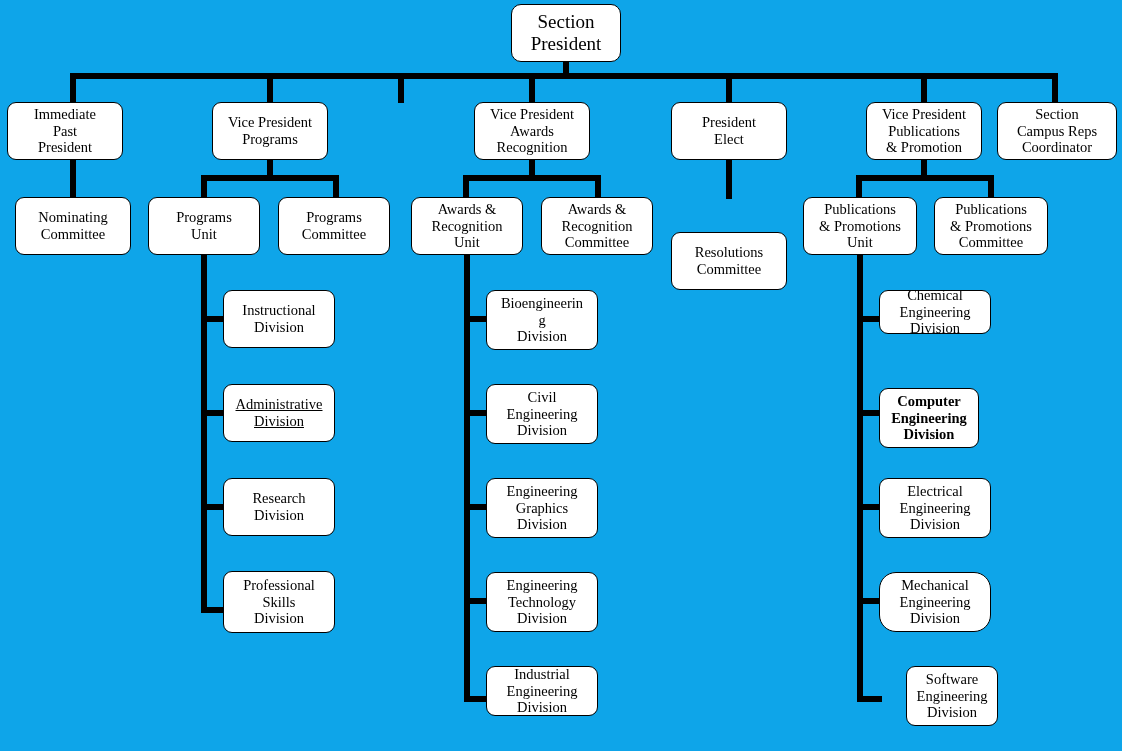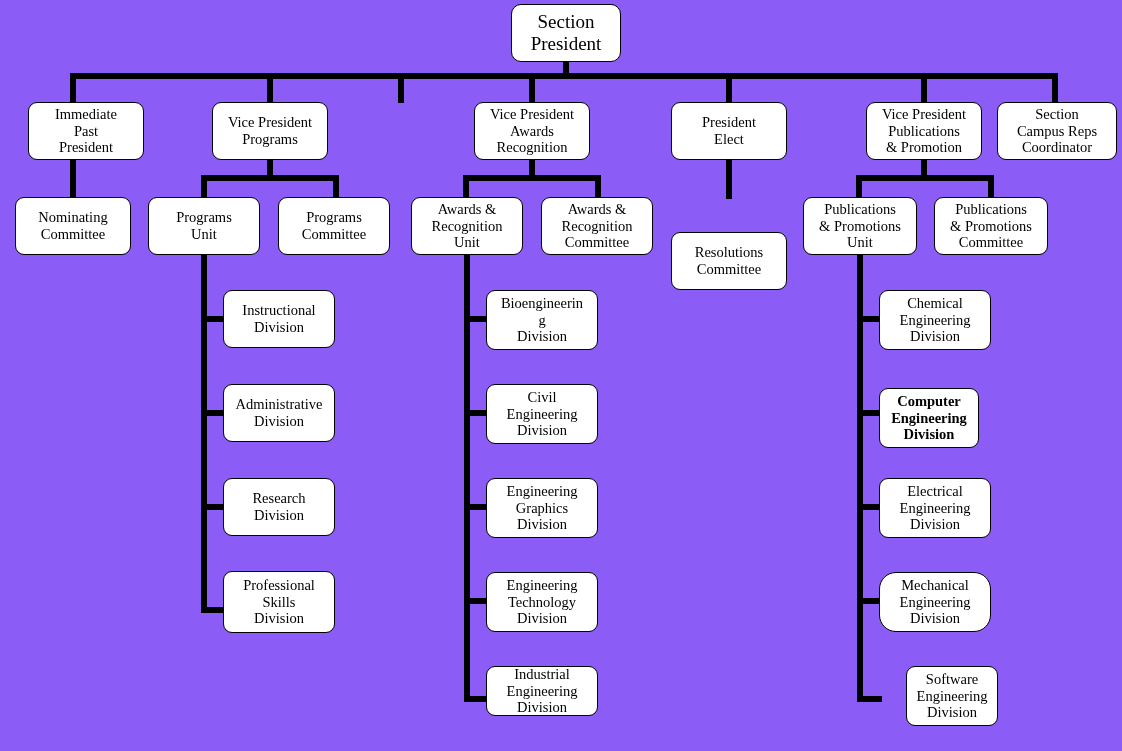--- a/index.html
+++ b/index.html
@@ -10,21 +10,21 @@
   }
   body {
     font-family: "Liberation Serif", "DejaVu Serif", serif;
     color: #000000;
   }
   #chart {
     position: relative;
     width: 1122px;
     height: 751px;
     overflow: hidden;
-    background: #8b5cf6;
+    background: #0ea5e9;
   }
   
   .node {
     position: absolute;
     box-sizing: border-box;
     border: 1px solid #000000;
     border-radius: 9px;
     background: #ffffff;
     display: flex;
     align-items: center;
@@ -65,21 +65,21 @@
   <div class="conn h" style="left:70px; top:73px; width:988px; height:6px;"></div>
 
   <div class="conn v" style="left:70px; top:73px; width:6px; height:30px;"></div>
   <div class="conn v" style="left:267px; top:73px; width:6px; height:30px;"></div>
   <div class="conn v" style="left:398px; top:73px; width:6px; height:30px;"></div>
   <div class="conn v" style="left:529px; top:73px; width:6px; height:30px;"></div>
   <div class="conn v" style="left:726px; top:73px; width:6px; height:30px;"></div>
   <div class="conn v" style="left:921px; top:73px; width:6px; height:30px;"></div>
   <div class="conn v" style="left:1052px; top:73px; width:6px; height:30px;"></div>
 
-  <div class="node row2" style="left:28px; top:102px; width:116px; height:58px;text-align:center;">Immediate
+  <div class="node row2" style="left:7px; top:102px; width:116px; height:58px;text-align:center;">Immediate
 Past
 President</div>
   <div class="node row2" style="left:212px; top:102px; width:116px; height:58px;">Vice President
 Programs</div>
   <div class="node row2" style="left:474px; top:102px; width:116px; height:58px;">Vice President
 Awards
 Recognition</div>
   <div class="node row2" style="left:671px; top:102px; width:116px; height:58px;">President
 Elect</div>
   <div class="node row2" style="left:866px; top:102px; width:116px; height:58px;">Vice President
@@ -130,21 +130,21 @@
 Committee</div>
 
   <div class="conn v" style="left:201px; top:254px; width:6px; height:359px;"></div>
   <div class="conn h" style="left:201px; top:316px; width:25px; height:6px;"></div>
   <div class="conn h" style="left:201px; top:410px; width:25px; height:6px;"></div>
   <div class="conn h" style="left:201px; top:504px; width:25px; height:6px;"></div>
   <div class="conn h" style="left:201px; top:607px; width:25px; height:6px;"></div>
 
   <div class="node leaf" style="left:223px; top:290px; width:112px; height:58px;">Instructional
 Division</div>
-  <div class="node leaf" style="left:223px; top:384px; width:112px; height:58px;">Administrative
+  <div class="node leaf" style="left:223px; top:384px; width:112px; height:58px;text-decoration:underline;">Administrative
 Division</div>
   <div class="node leaf" style="left:223px; top:478px; width:112px; height:58px;">Research
 Division</div>
   <div class="node leaf" style="left:223px; top:571px; width:112px; height:62px;">Professional
 Skills
 Division</div>
 
   <div class="conn v" style="left:464px; top:254px; width:6px; height:448px;"></div>
   <div class="conn h" style="left:464px; top:316px; width:25px; height:6px;"></div>
   <div class="conn h" style="left:464px; top:410px; width:25px; height:6px;"></div>
@@ -168,21 +168,21 @@
 Engineering
 Division</div>
 
   <div class="conn v" style="left:857px; top:254px; width:6px; height:448px;"></div>
   <div class="conn h" style="left:857px; top:316px; width:25px; height:6px;"></div>
   <div class="conn h" style="left:857px; top:410px; width:25px; height:6px;"></div>
   <div class="conn h" style="left:857px; top:504px; width:25px; height:6px;"></div>
   <div class="conn h" style="left:857px; top:598px; width:25px; height:6px;"></div>
   <div class="conn h" style="left:857px; top:696px; width:25px; height:6px;"></div>
 
-  <div class="node leaf" style="left:879px; top:290px; width:112px; height:60px;">Chemical
+  <div class="node leaf" style="left:879px; top:290px; width:112px; height:44px;">Chemical
 Engineering
 Division</div>
   <div class="node leaf" style="left:879px; top:388px; width:100px; height:60px;font-weight:bold;">Computer
 Engineering
 Division</div>
   <div class="node leaf" style="left:879px; top:478px; width:112px; height:60px;">Electrical
 Engineering
 Division</div>
   <div class="node leaf" style="left:879px; top:572px; width:112px; height:60px;border-radius:17px;">Mechanical
 Engineering

